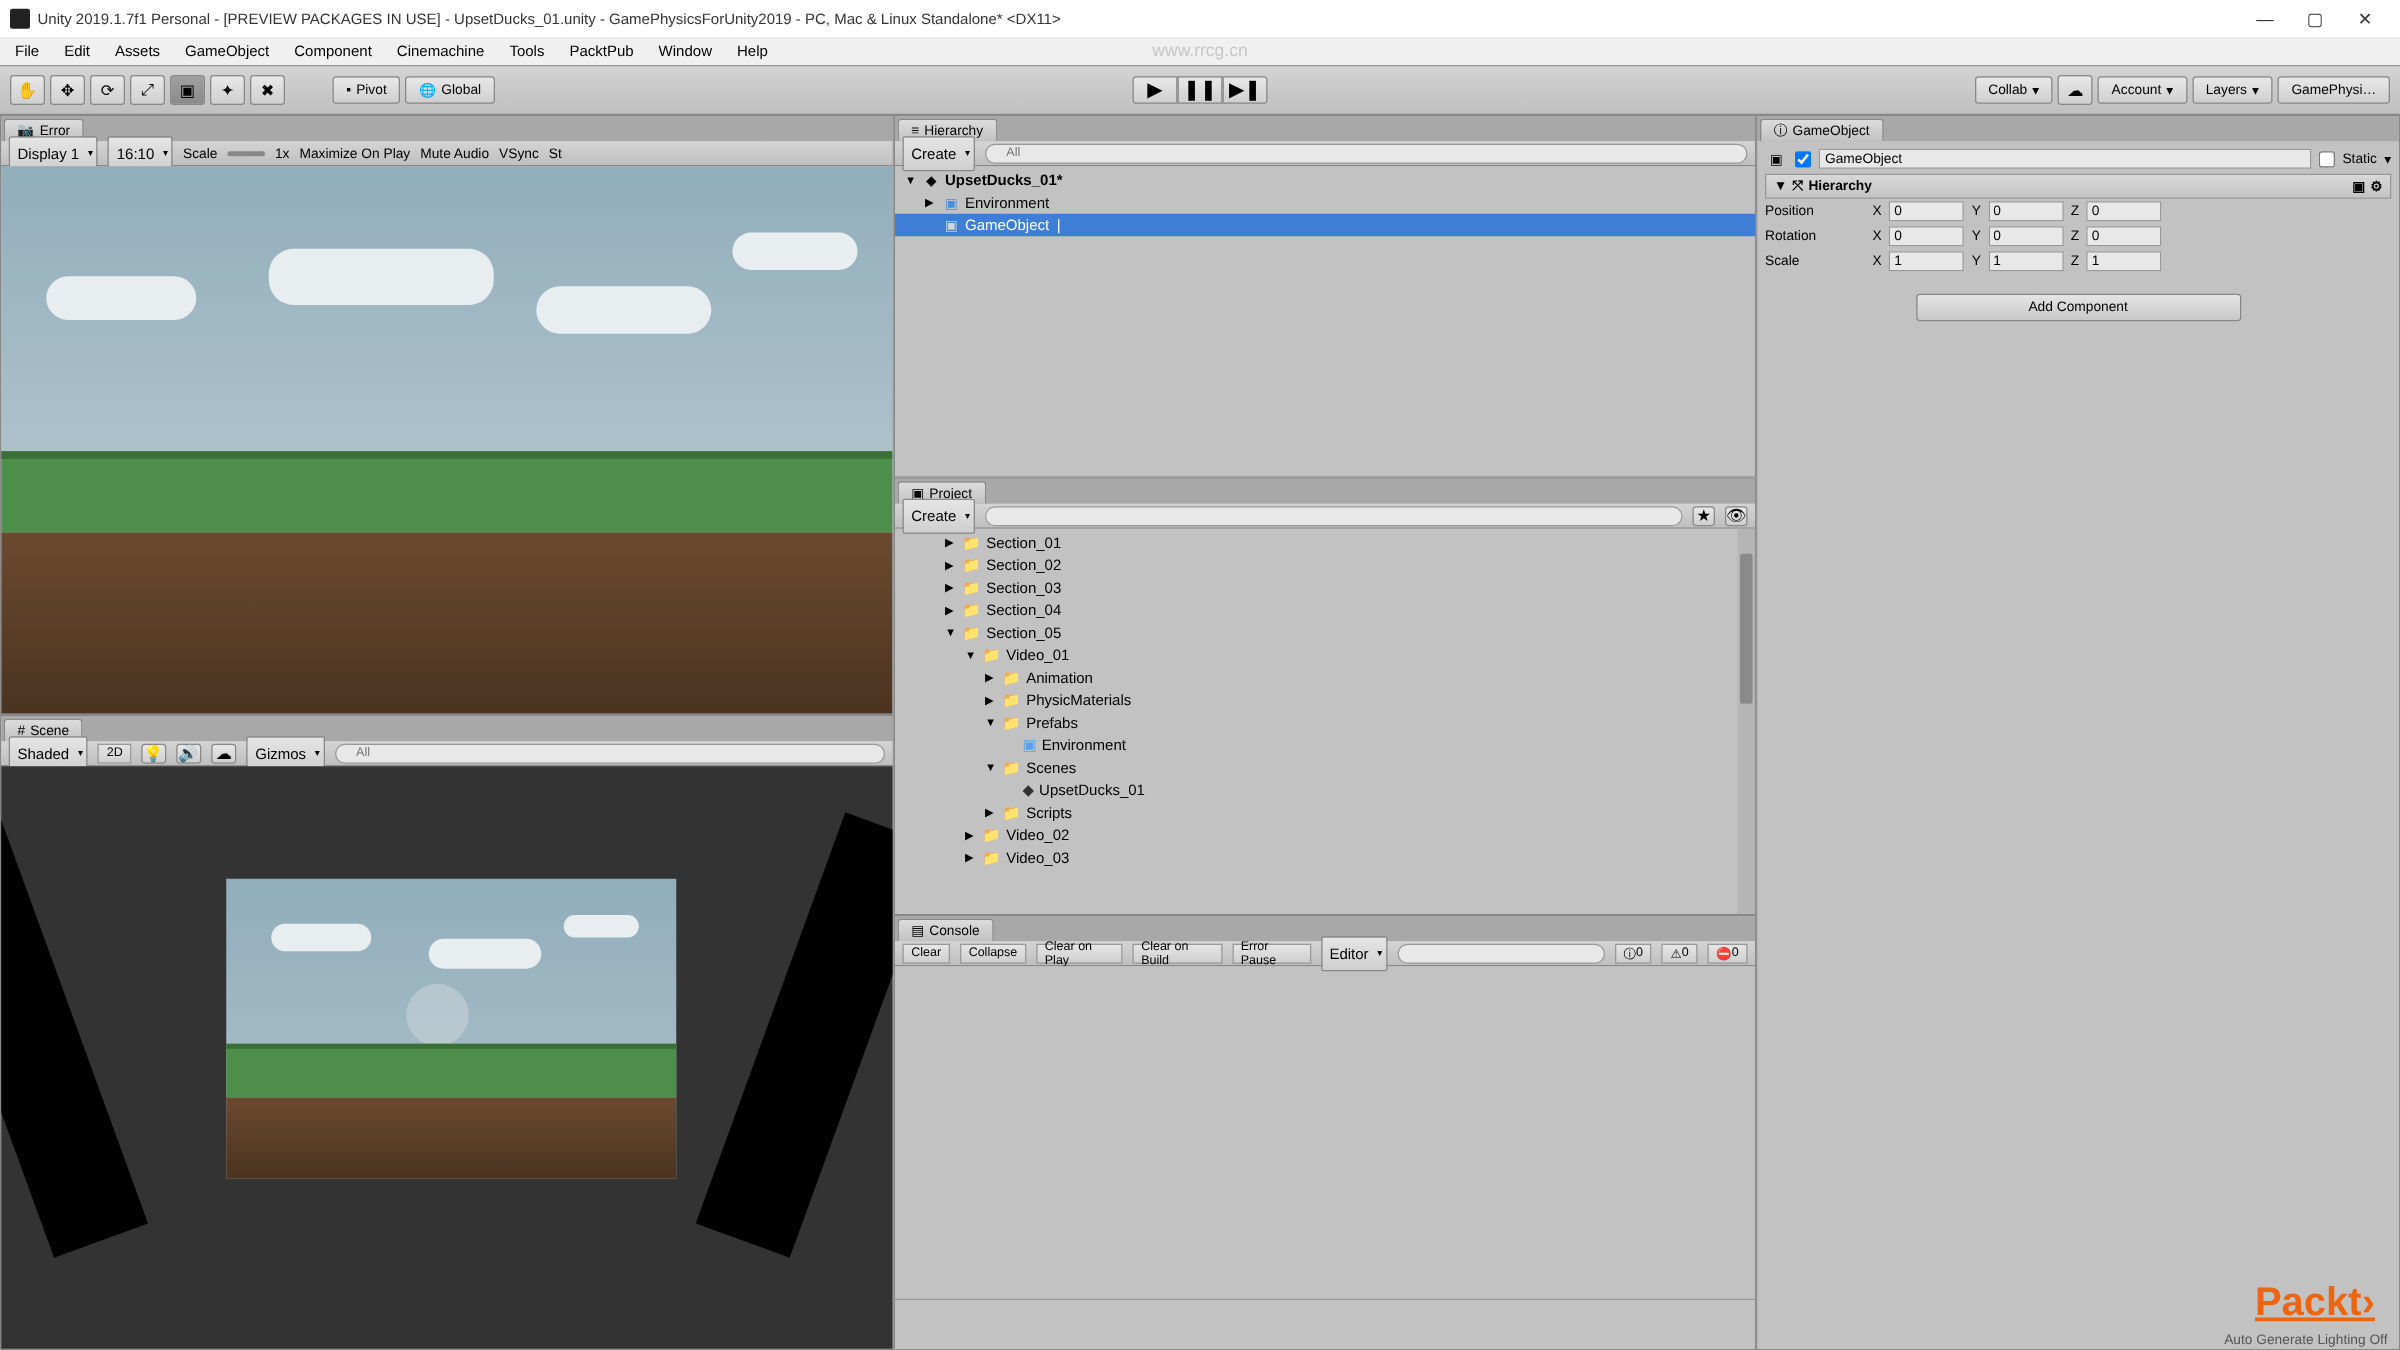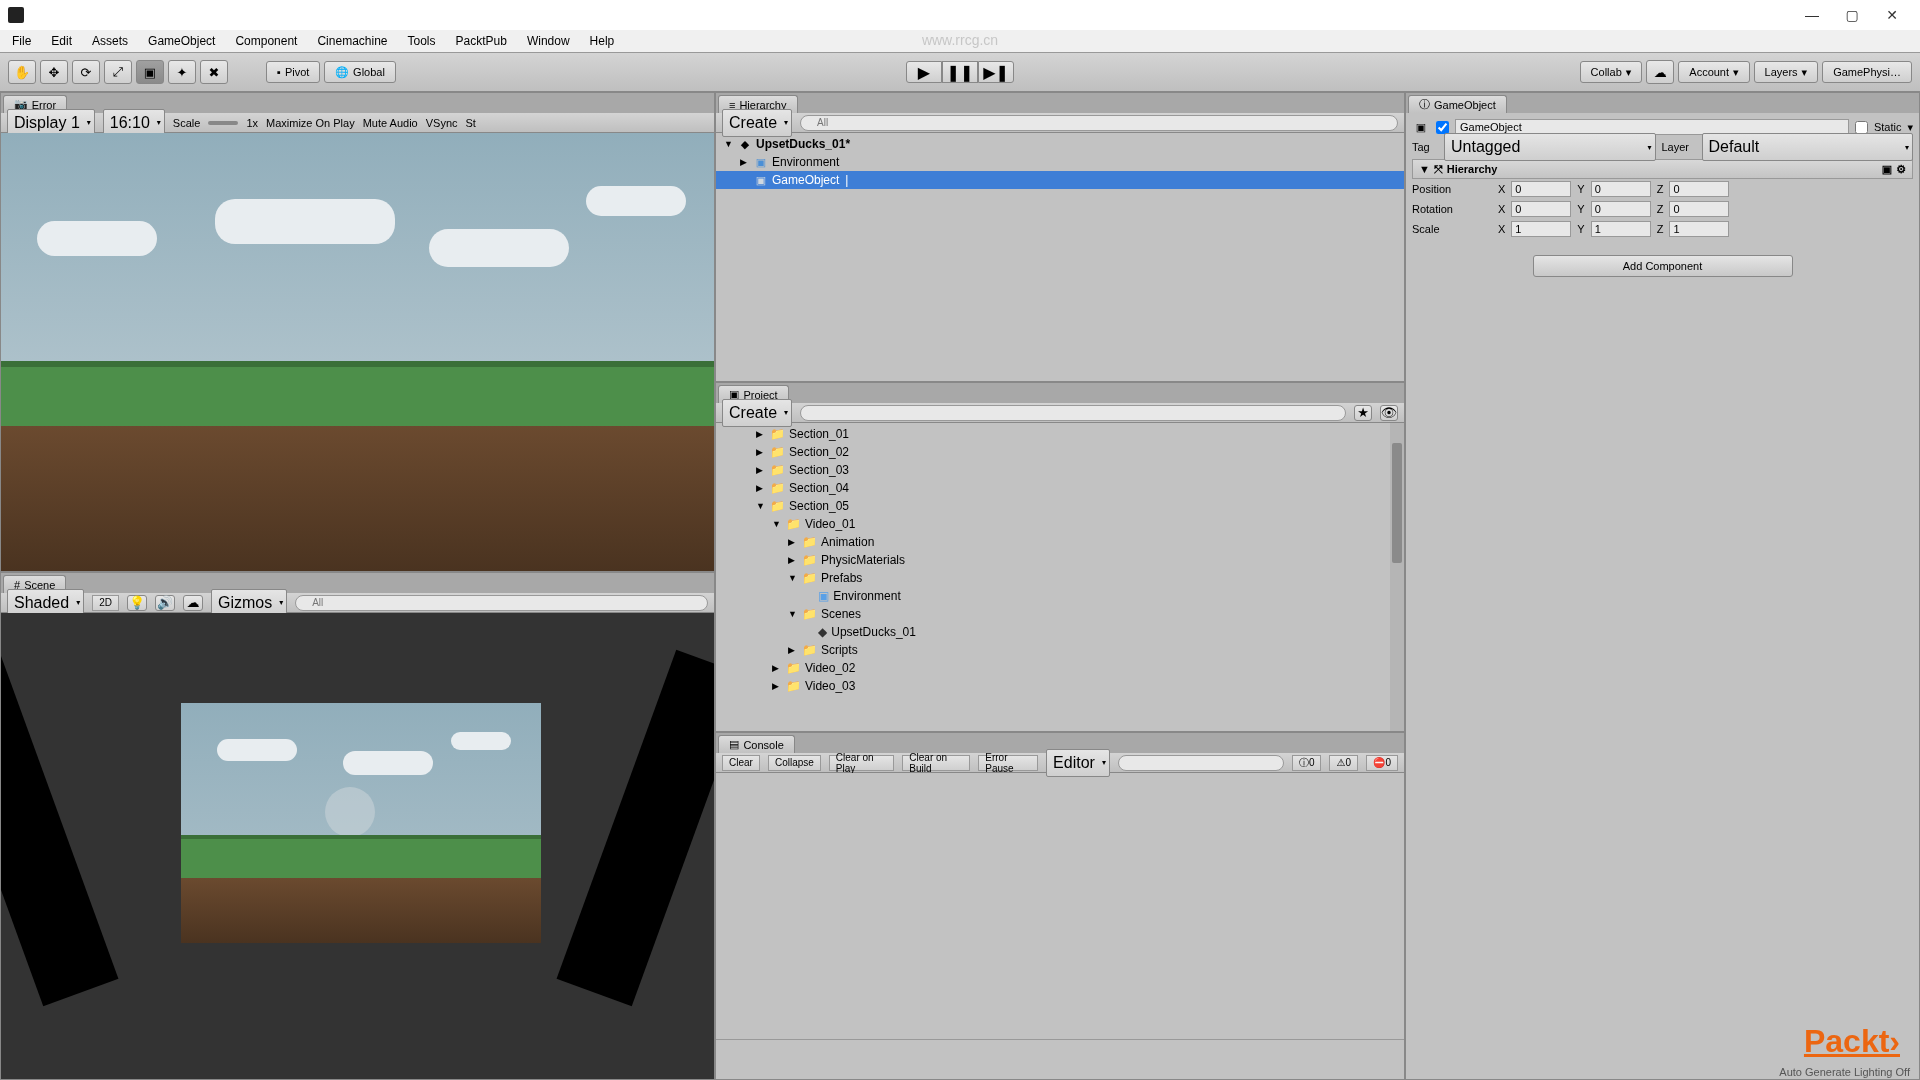--- a/index.html
+++ b/index.html
@@ -19,21 +19,21 @@
 .play-btn:first-child { border-radius: 3px 0 0 3px; }
 .play-btn:last-child { border-radius: 0 3px 3px 0; }
 .main { display: flex; height: calc(1080px - 92px); }
 .left-col { width: 715px; display: flex; flex-direction: column; }
 .mid-col { width: 690px; display: flex; flex-direction: column; }
 .right-col { flex: 1; display: flex; flex-direction: column; }
 .panel { background: #c2c2c2; border: 1px solid #888; display: flex; flex-direction: column; }
 .tab-row { height: 20px; background: #a8a8a8; display: flex; align-items: flex-end; padding-left: 2px; }
 .tab { height: 18px; background: linear-gradient(#dcdcdc,#c2c2c2); border: 1px solid #888; border-bottom: none; border-radius: 3px 3px 0 0; padding: 0 10px; font-size: 11px; display: flex; align-items: center; gap: 4px; cursor: pointer; }
 .tab-controls { height: 20px; background: linear-gradient(#d4d4d4,#bfbfbf); border-bottom: 1px solid #888; display: flex; align-items: center; padding: 0 6px; gap: 8px; font-size: 11px; }
-.mini-dd { height: 28px; padding: 0 14px 0 6px; background: linear-gradient(#e5e5e5,#cfcfcf); border: 1px solid #888; border-radius: 2px; font-size: 16px; display: flex; align-items: center; position: relative; cursor: pointer; }
+.mini-dd { height: 28px; padding: 0 14px 0 6px; background: linear-gradient(#e5e5e5,#cfcfcf); border: 1px solid #888; border-radius: 2px; font-size: 12px; display: flex; align-items: center; position: relative; cursor: pointer; }
 .mini-dd::after { content: "▾"; position: absolute; right: 3px; font-size: 8px; }
 .search-box { flex: 1; height: 16px; background: #e8e8e8; border: 1px solid #999; border-radius: 8px; padding: 0 16px; font-size: 10px; }
 .game-view { flex: 1; background: #9fb8c4; position: relative; overflow: hidden; }
 .sky { position: absolute; inset: 0 0 45% 0; background: linear-gradient(#91aebb,#aec2cb); }
 .cloud { position: absolute; background: #e8edf0; border-radius: 20px; }
 .grass { position: absolute; left: 0; right: 0; top: 52%; height: 15%; background: #4d8f4a; border-top: 6px solid #3a6f38; }
 .ground { position: absolute; left: 0; right: 0; top: 67%; bottom: 0; background: linear-gradient(#6b4a2f,#4a3320); }
 .scene-view { flex: 1; background: #333; position: relative; overflow: hidden; }
 .scene-mini { position: absolute; left: 180px; top: 90px; width: 360px; height: 240px; }
 .hierarchy-list { flex: 1; background: #c2c2c2; font-size: 12px; padding: 2px 0; }
@@ -55,20 +55,21 @@
 .scrollbar-v { position: absolute; right: 0; top: 0; bottom: 0; width: 14px; background: #b5b5b5; }
 .sb-thumb { background: #8a8a8a; border-radius: 2px; margin: 2px; }
 .btn-small { height: 16px; padding: 0 6px; background: linear-gradient(#e5e5e5,#cfcfcf); border: 1px solid #999; font-size: 10px; display: flex; align-items: center; cursor: pointer; }
 .status-bar { position: absolute; bottom: 0; right: 0; font-size: 11px; color: #555; padding: 2px 10px; margin-top: 16px; }
 </style>
 </head>
 <body>
 
 <div class="title-bar">
   <div class="unity-icon"></div>
+  <span>Unity 2019.1.7f1 Personal - [PREVIEW PACKAGES IN USE] - UpsetDucks_01.unity - GamePhysicsForUnity2019 - PC, Mac &amp; Linux Standalone* &lt;DX11&gt;</span>
   <div class="spacer"></div>
   <div class="win-btn">—</div>
   <div class="win-btn">▢</div>
   <div class="win-btn">✕</div>
 </div>
 
 <div class="menu-bar">
   <span>File</span>
   <span>Edit</span>
   <span>Assets</span>
@@ -316,26 +317,20 @@
       </div>
       <div class="inspector-body">
         <div class="insp-row">
           <span class="h-icon" style="width:18px;">▣</span>
           <input type="checkbox" checked="" style="">
           <input class="insp-field" value="GameObject" style="">
           <input type="checkbox" style="">
           <span>Static</span>
             <span>▾</span>
         </div>
-        <div class="insp-row">
-          <span style="width:26px;">Tag</span>
-          <div class="mini-dd" style="flex:1;">Untagged</div>
-          <span style="width:34px;">Layer</span>
-          <div class="mini-dd" style="flex:1;">Default</div>
-        </div>
         <div class="comp-header">
           <span>▼</span>
             <span>⤧</span>
           <span>Hierarchy</span>
           <span style="flex:1"></span>
           <span>▣</span>
           <span>⚙</span>
         </div>
         <div class="insp-row">
           <span style="width:80px;">Position</span>

